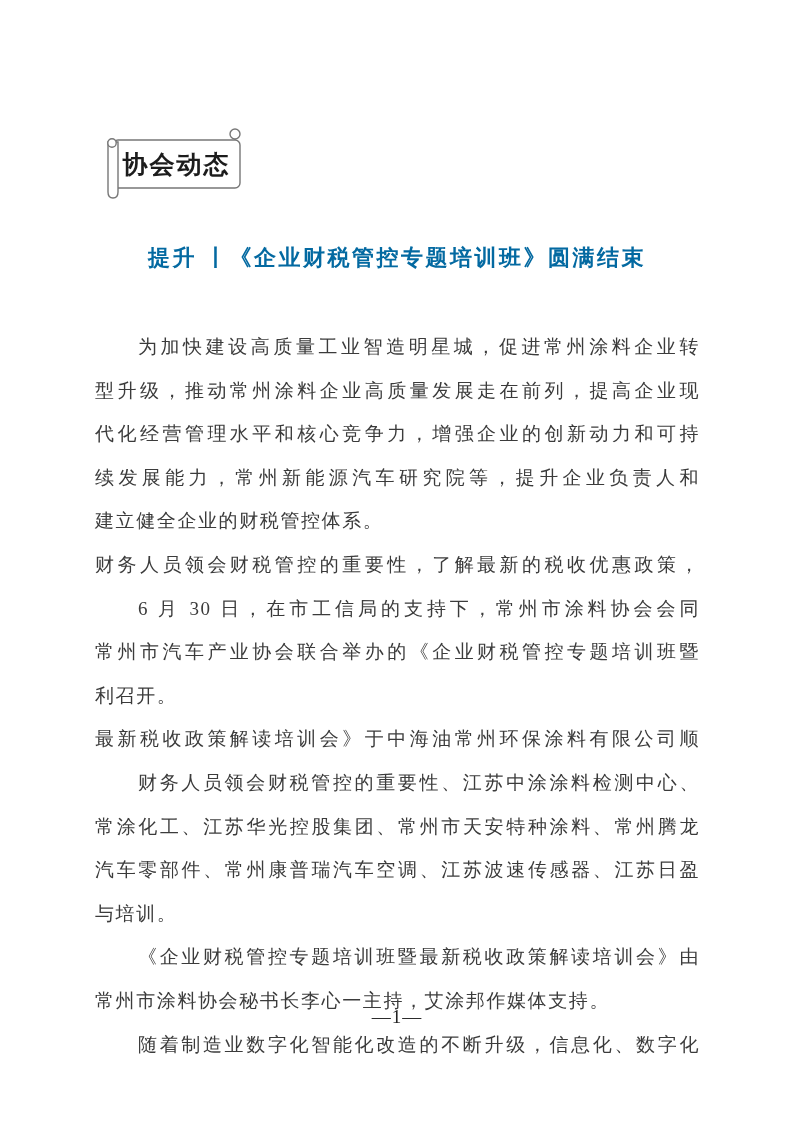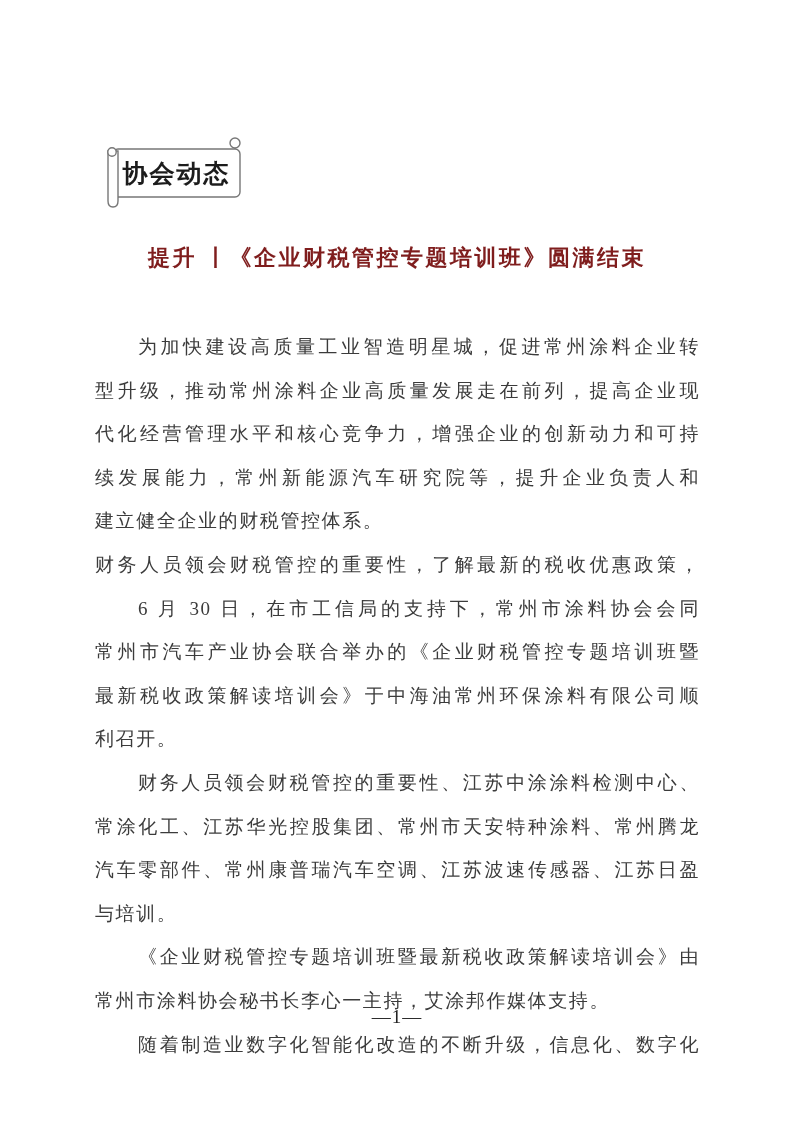--- a/index.html
+++ b/index.html
@@ -14,21 +14,21 @@
     position: absolute;
     left: 0; top: 0;
     width: 794px; height: 1123px;
     background: #ffffff;
   }
 
   
   .banner-wrap {
     position: absolute;
     left: 100px;
-    top: 134px;
+    top: 125px;
     width: 150px;
     height: 80px;
   }
   .banner-wrap svg { display: block; }
   .banner-label {
     position: absolute;
     left: 13px;
     top: 15px;
     width: 127px;
     height: 48px;
@@ -45,21 +45,21 @@
   
   .article-title {
     position: absolute;
     left: 0;
     top: 243px;
     width: 794px;
     text-align: center;
     font-size: 22px;
     font-weight: bold;
     letter-spacing: 2.5px;
-    color: #7f1d1d;
+    color: #0369a1;
   }
 
   
   .article-body {
     position: absolute;
     left: 95px;
     top: 320px;
     width: 605px;
     font-size: 19px;
     letter-spacing: 1.6px;
@@ -111,22 +111,22 @@
 
   <div class="article-body">
       <div class="line first">为加快建设高质量工业智造明星城，促进常州涂料企业转</div>
       <div class="line">型升级，推动常州涂料企业高质量发展走在前列，提高企业现</div>
       <div class="line">代化经营管理水平和核心竞争力，增强企业的创新动力和可持</div>
       <div class="line">续发展能力，常州新能源汽车研究院等，提升企业负责人和</div>
       <div class="line last">建立健全企业的财税管控体系。</div>
       <div class="line">财务人员领会财税管控的重要性，了解最新的税收优惠政策，</div>
       <div class="line first">6 月 30 日，在市工信局的支持下，常州市涂料协会会同</div>
       <div class="line">常州市汽车产业协会联合举办的《企业财税管控专题培训班暨</div>
+      <div class="line last">利召开。</div>
       <div class="line">最新税收政策解读培训会》于中海油常州环保涂料有限公司顺</div>
-      <div class="line last">利召开。</div>
       <div class="line first">财务人员领会财税管控的重要性、江苏中涂涂料检测中心、</div>
       <div class="line">常涂化工、江苏华光控股集团、常州市天安特种涂料、常州腾龙</div>
       <div class="line">汽车零部件、常州康普瑞汽车空调、江苏波速传感器、江苏日盈</div>
       <div class="line last">与培训。</div>
       <div class="line first">《企业财税管控专题培训班暨最新税收政策解读培训会》由</div>
       <div class="line last">常州市涂料协会秘书长李心一主持，艾涂邦作媒体支持。</div>
       <div class="line first">随着制造业数字化智能化改造的不断升级，信息化、数字化</div>
     </div>
 
   <div class="page-number">—1—</div>

